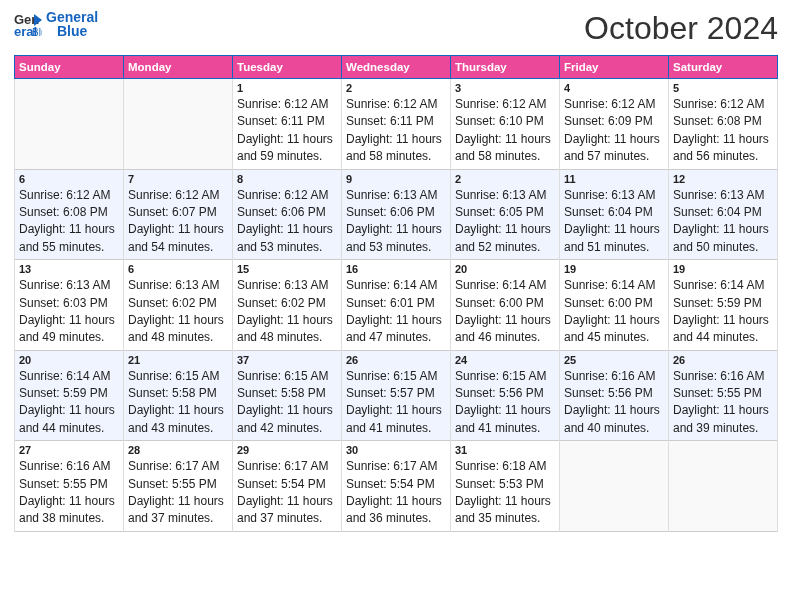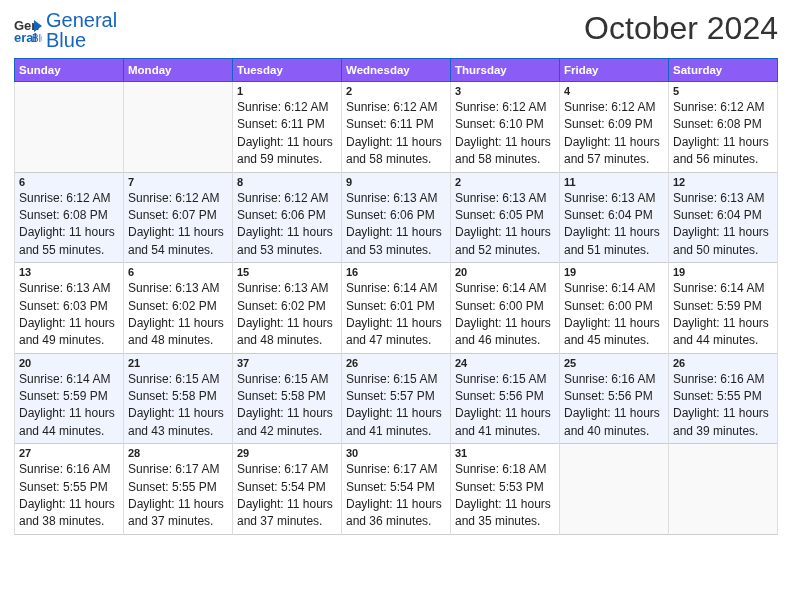--- a/index.html
+++ b/index.html
@@ -21,24 +21,25 @@
       justify-content: space-between;
       align-items: flex-start;
       margin-bottom: 8px;
     }
     .logo {
       display: flex;
       align-items: center;
       gap: 4px;
     }
     .logo-text {
-      font-size: 20px;
-      font-weight: normal;
+      font-size: 14px;
+      font-weight: bold;
       color: #1a1a1a;
       line-height: 1;
+      text-align: center;
     }
     .logo-text span {
       color: #1565c0;
     }
     .logo-icon {
       width: 28px;
       height: 28px;
     }
     .title-block {
       text-align: left;
@@ -51,21 +52,21 @@
     .subtitle {
       font-size: 13px;
       color: #555;
     }
     table {
       width: 100%;
       border-collapse: collapse;
       table-layout: fixed;
     }
     thead tr th {
-      background: #8b5cf6;
+      background: #ec4899;
       color: #fff;
       font-size: 11.5px;
       font-weight: bold;
       padding: 5px 4px;
       text-align: left;
       border: 1px solid #1565c0;
     }
     tbody tr {
       border-bottom: 1px solid #ccc;
     }

